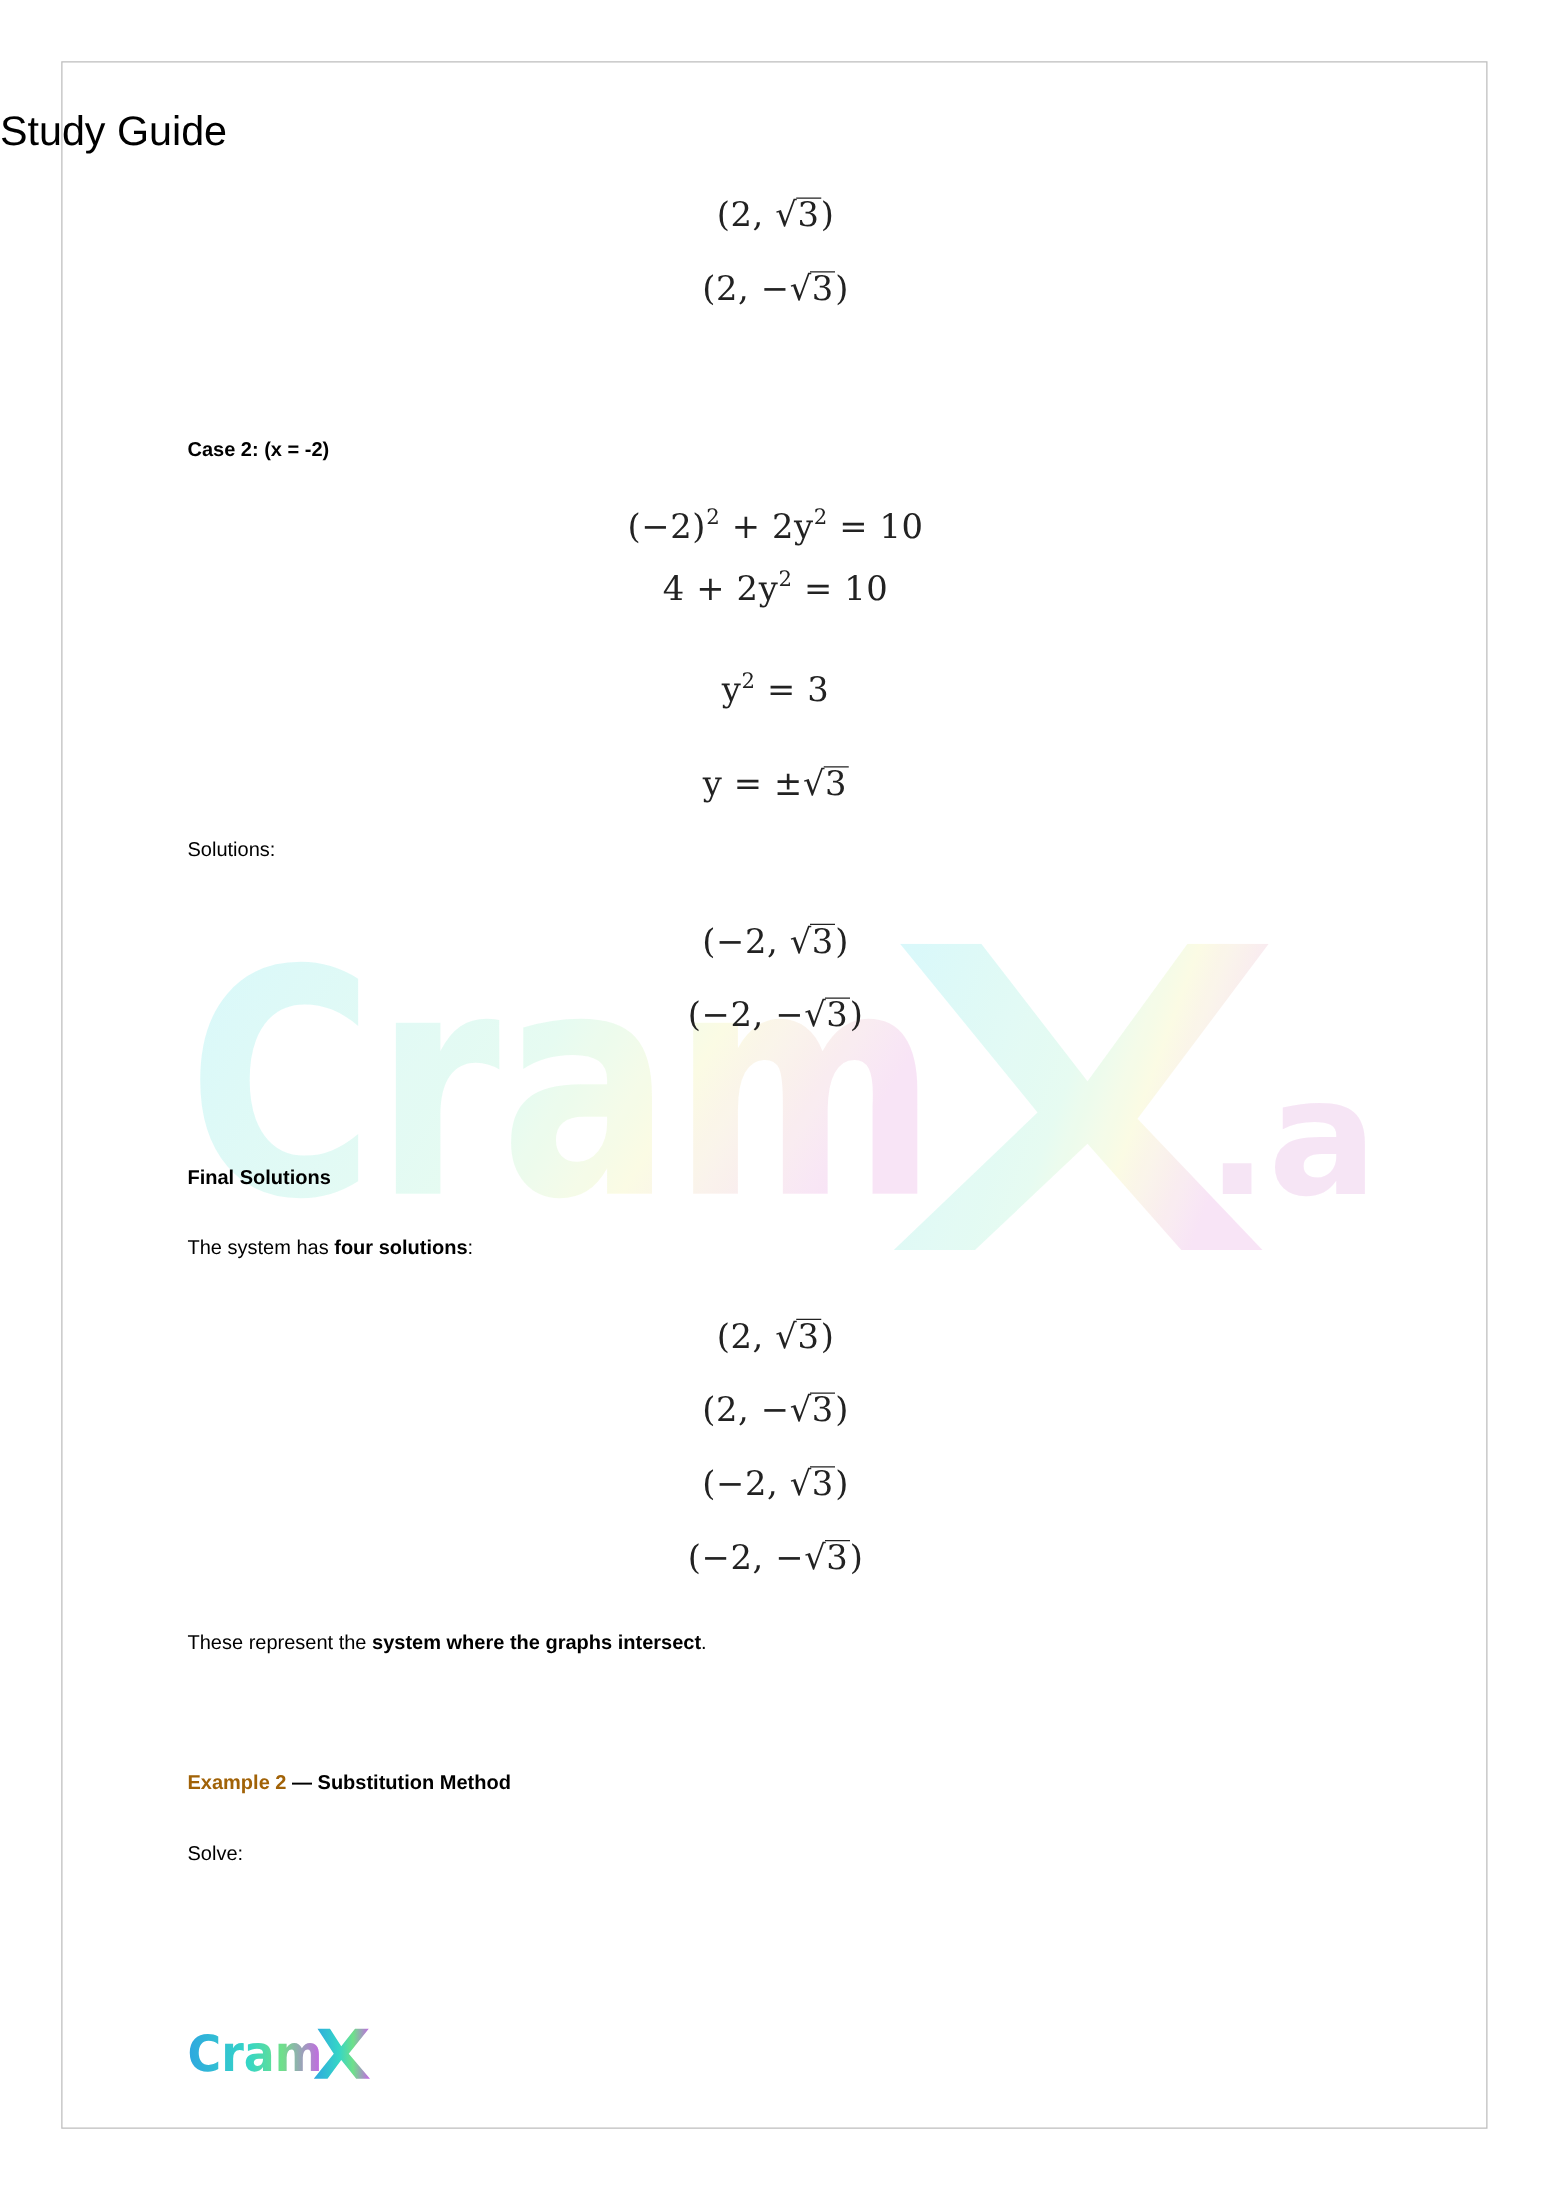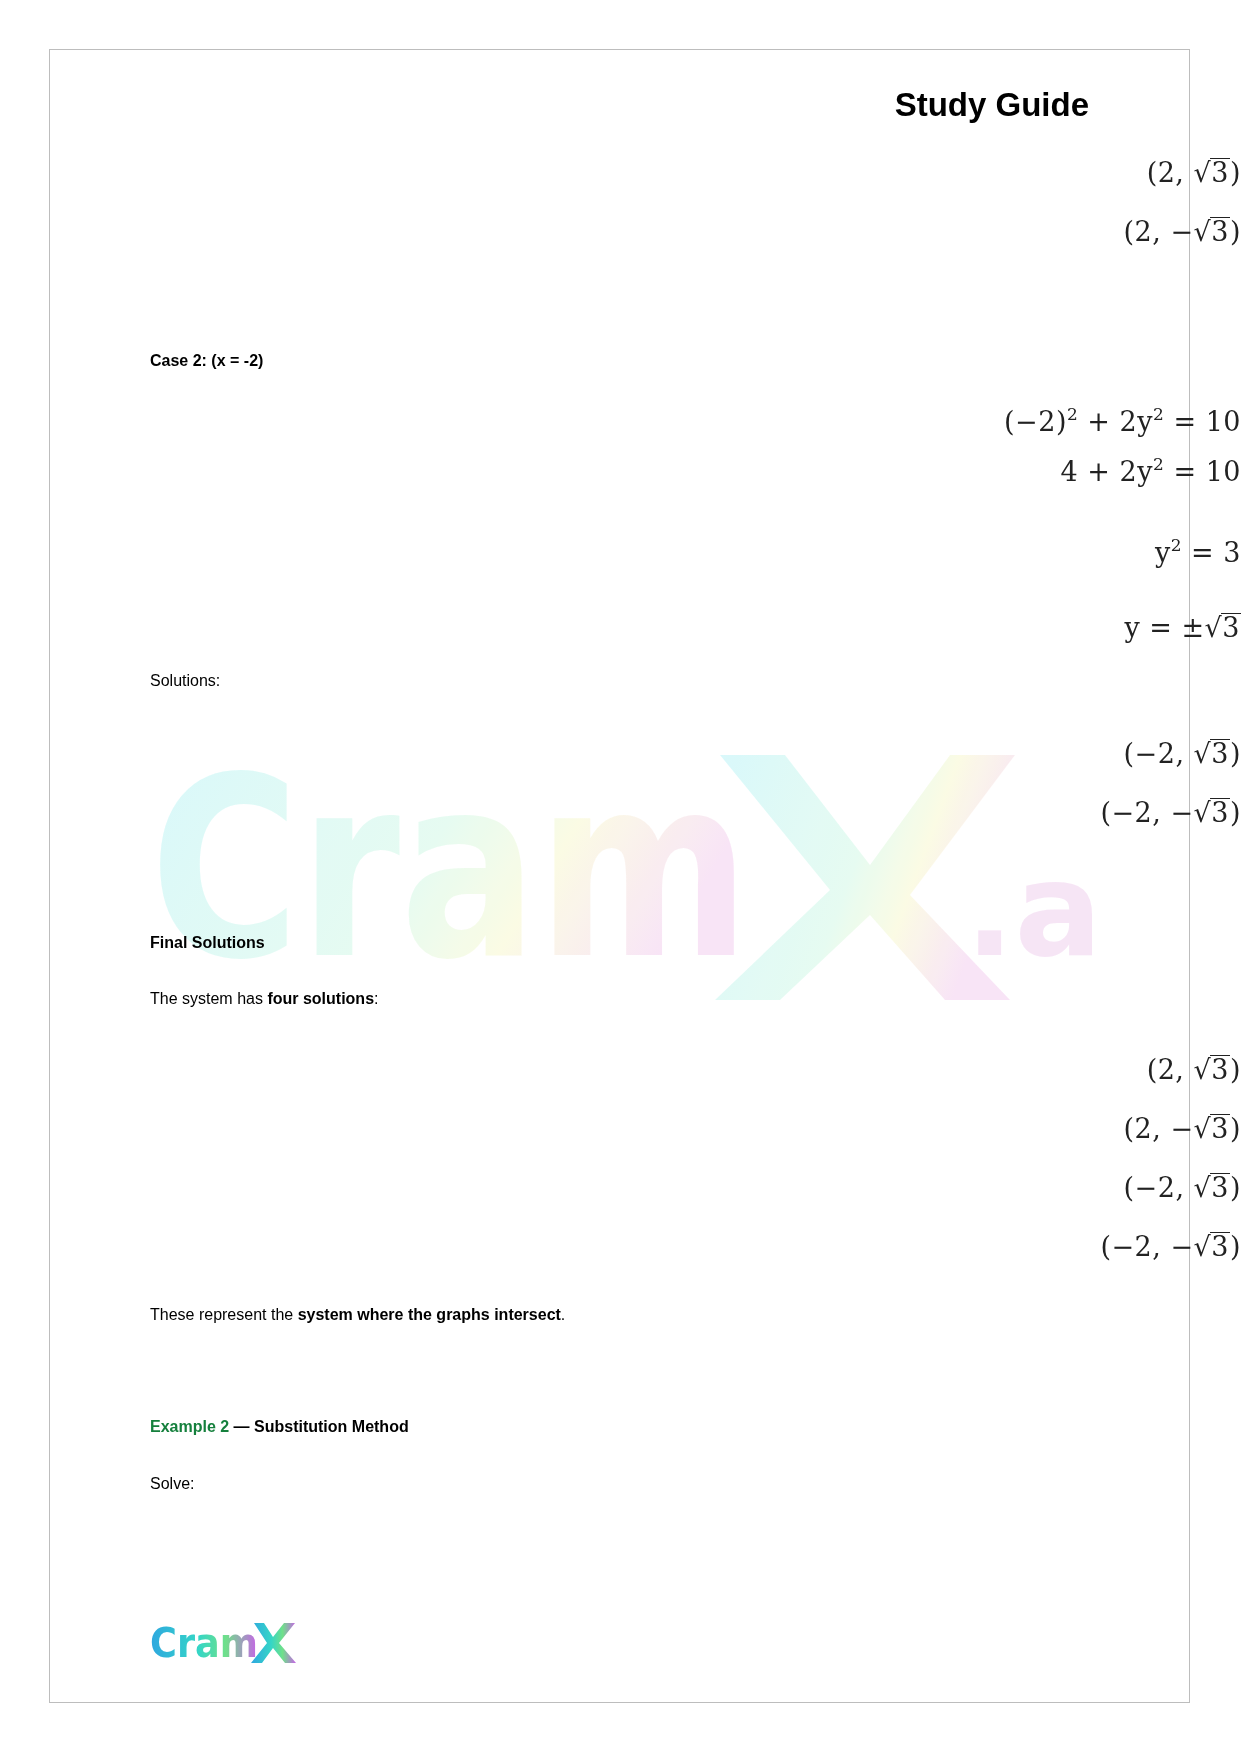--- a/index.html
+++ b/index.html
@@ -1,26 +1,26 @@
 <!DOCTYPE html>
 <html><head>
   <meta charset="utf-8">
   <style>
     html, body { margin: 0; padding: 0; background: #ffffff; }
     body { width: 1241px; height: 1754px; position: relative; overflow: hidden; font-family: "Liberation Sans", sans-serif; color: #000; }
     .page { position: absolute; left: 49px; top: 49px; width: 1141px; height: 1654px; border: 1.5px solid #bdbdbd; box-sizing: border-box; }
     .abs { position: absolute; }
-    .header-title { left: 0; width: 1089px; text-align: right; top: 86px; font-size: 33px; font-weight: bold; }
-    .math { font-family: "DejaVu Serif", "Liberation Serif", serif; font-size: 27px; color: #222; text-align: right; width: 1241px; left: 0; letter-spacing: 0.5px; }
+    .header-title { left: 0; width: 1089px; top: 86px; font-size: 33px; font-weight: normal; }
+    .math { font-family: "DejaVu Serif", "Liberation Serif", serif; font-size: 27px; color: #222; text-align: center; width: 1241px; left: 0; letter-spacing: 0.5px; }
     .math sup { font-size: 17px; vertical-align: 11px; line-height: 0; }
     .sqrt { display: inline-block; position: relative; }
     .sqrt .rad { display: inline-block; border-top: 1.6px solid #222; padding: 0 1px; line-height: 1.05; margin-left: -1px; }
     .text { left: 150px; font-size: 16px; }
     .bold { font-weight: bold; }
-    .green { color: #15803d; }
+    .green { color: #a16207; }
     .watermark { left: 150px; top: 755px; width: 945px; height: 245px; pointer-events: none; opacity: 0.9; }
     .logo { left: 150px; top: 1617px; width: 150px; height: 50px; }
   </style>
 </head>
 <body>
 
 <div class="page"></div>
 
 <svg class="abs watermark" viewBox="0 0 945 245">
   <defs>

